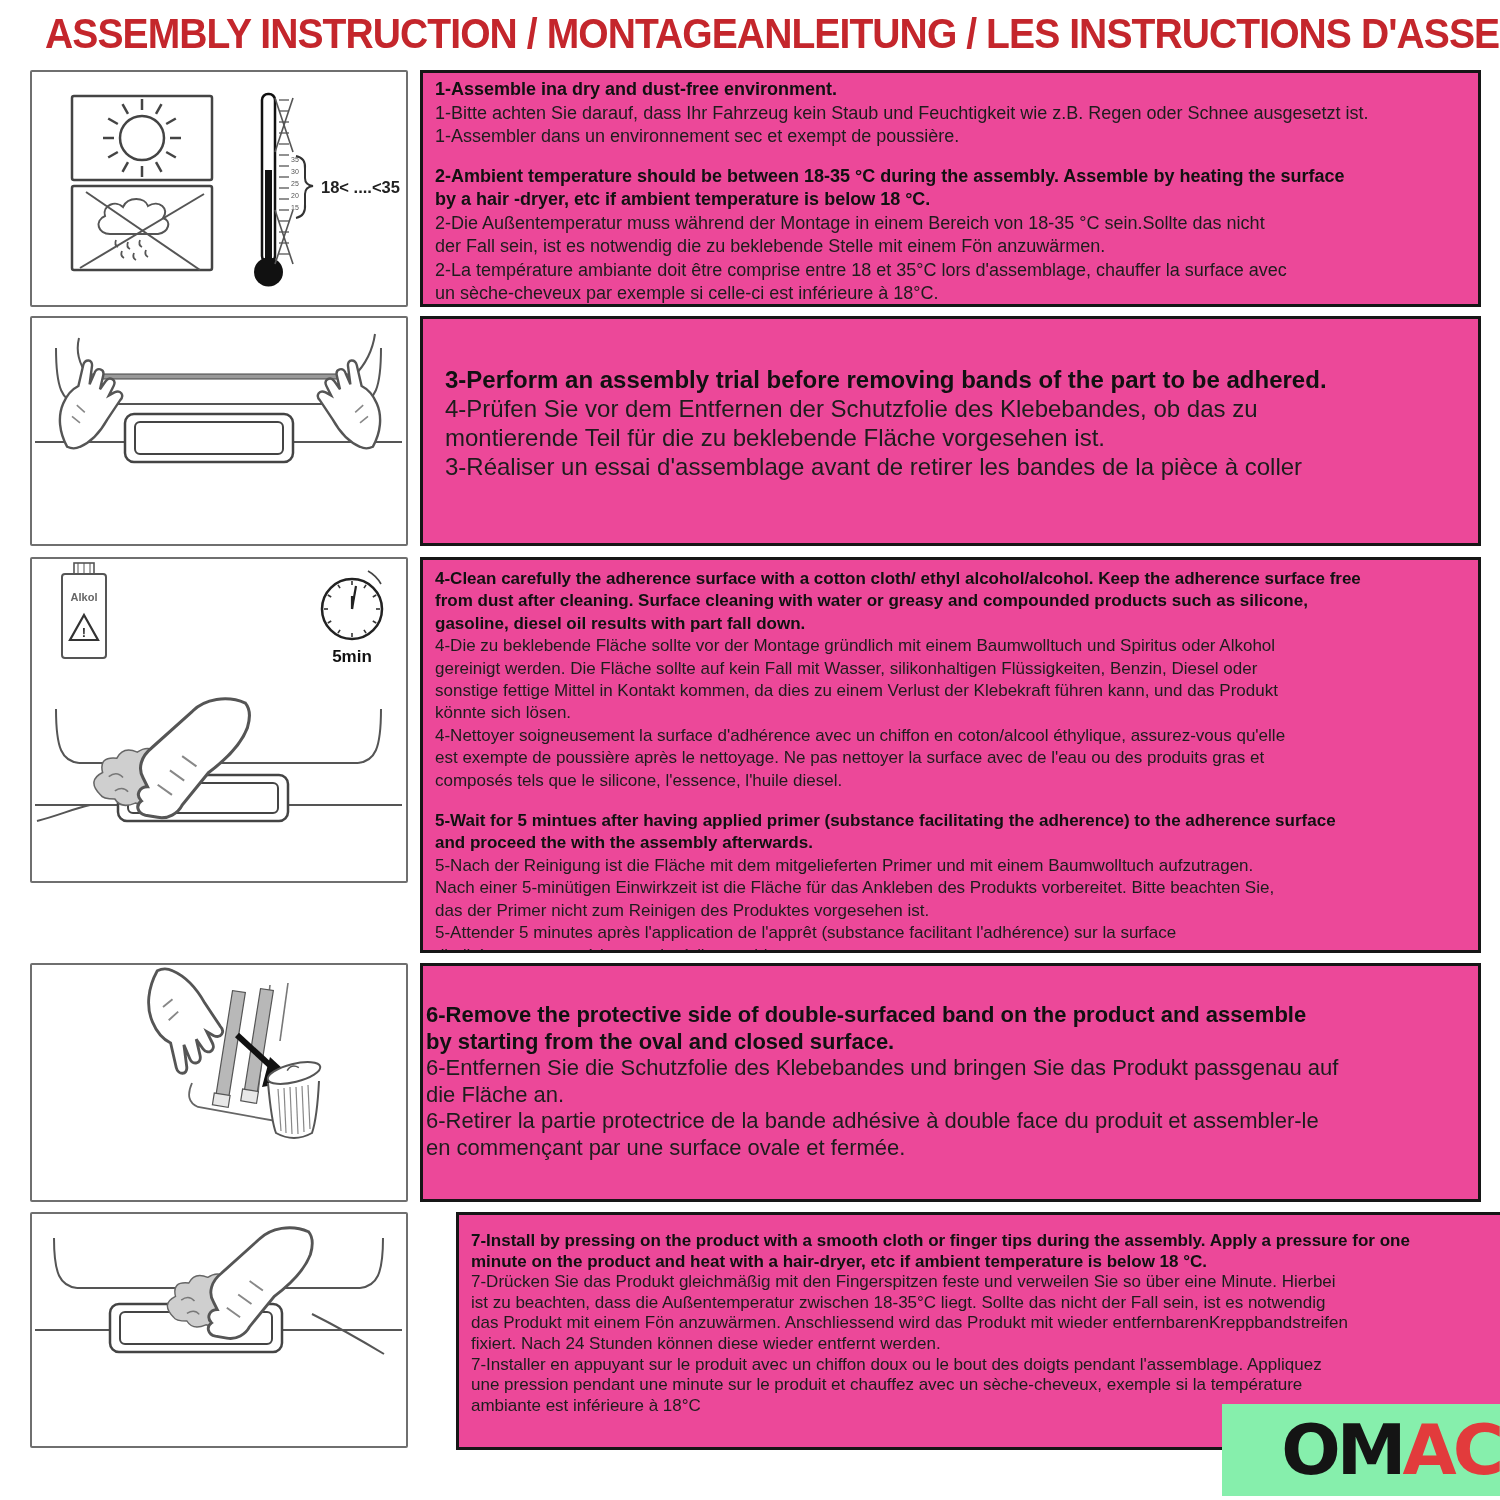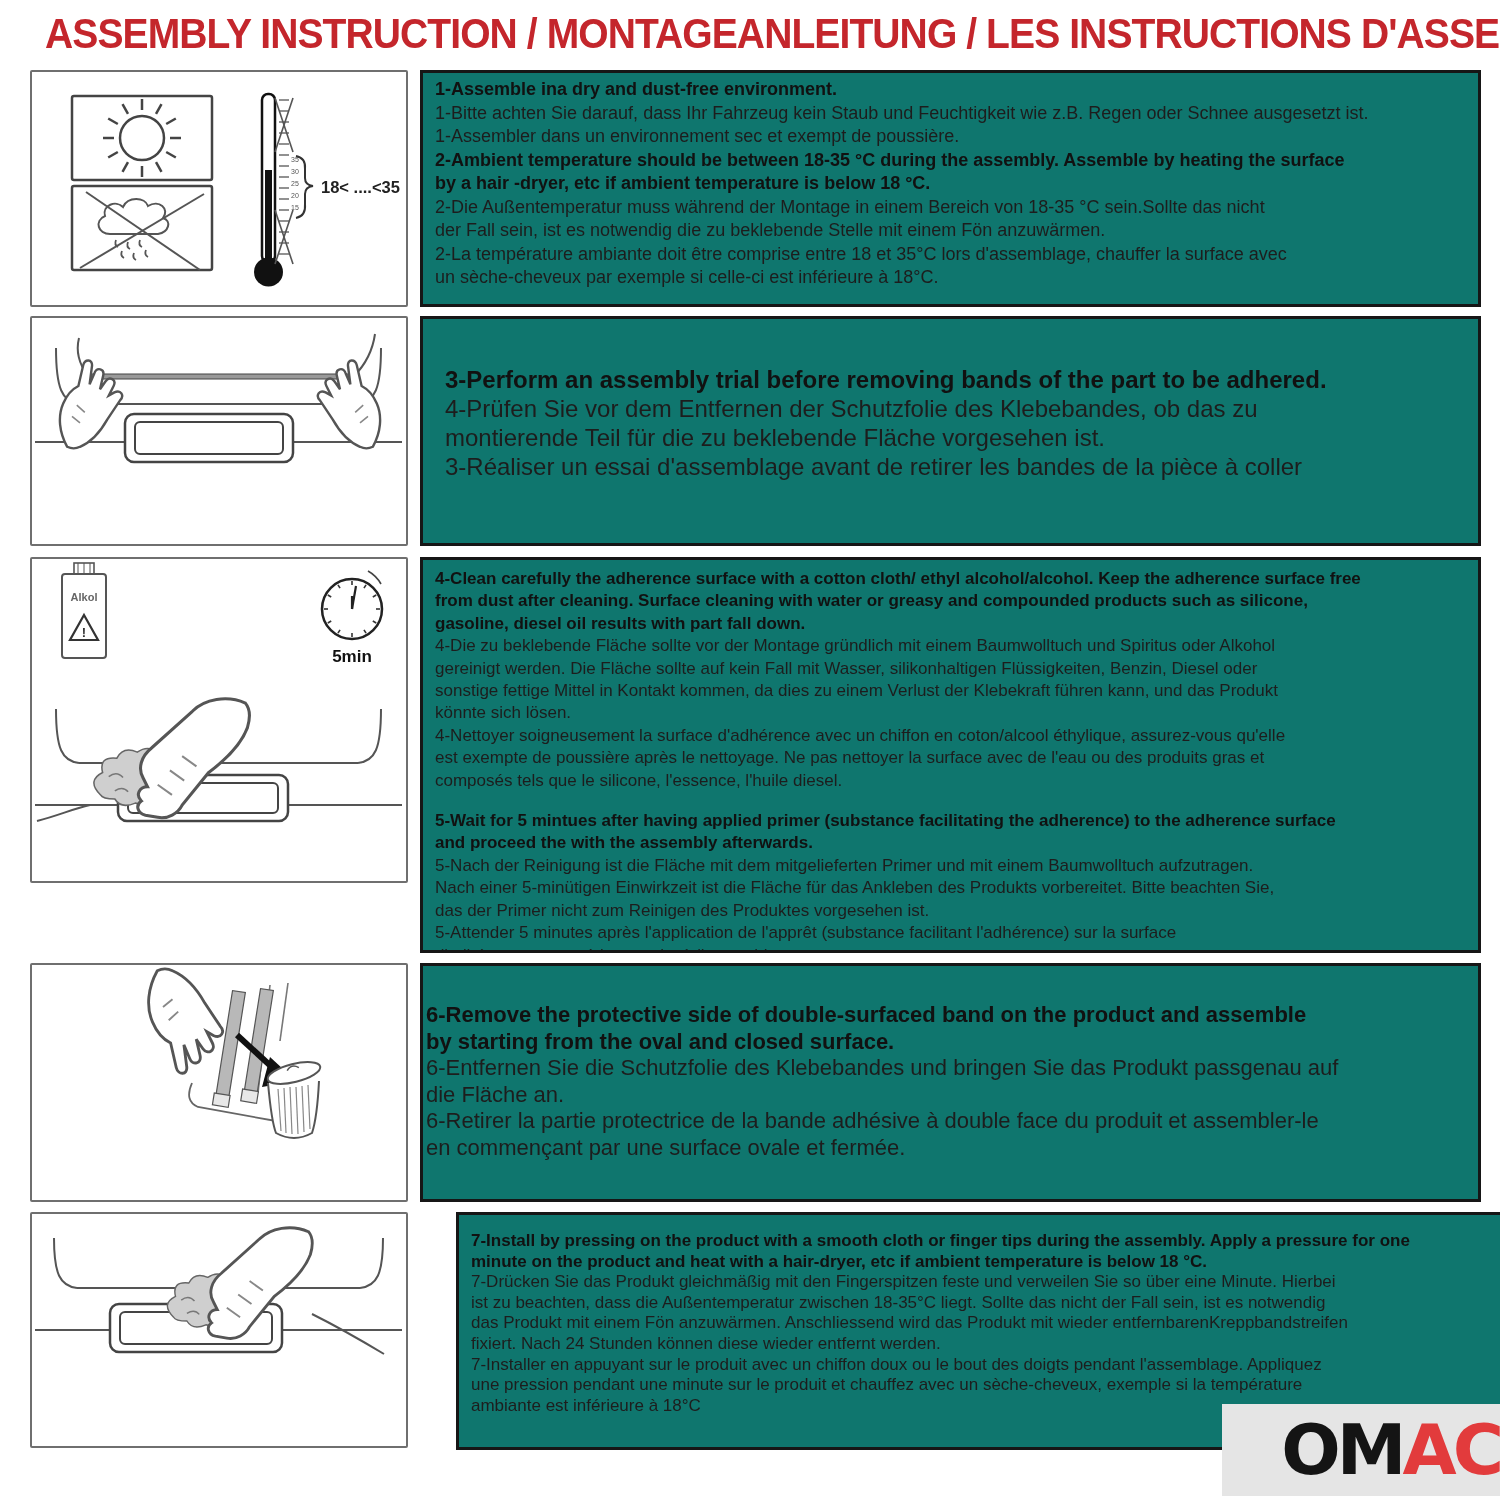--- a/index.html
+++ b/index.html
@@ -5,48 +5,48 @@
   * { margin:0; padding:0; box-sizing:border-box; }
   html,body { width:1500px; height:1500px; background:#ffffff;
               font-family:"Liberation Sans", sans-serif; }
   .page { position:relative; width:1500px; height:1500px; background:#fff; overflow:hidden; }
 
   .title { position:absolute; left:45px; top:10px; white-space:nowrap;
            font-size:42px; font-weight:800; letter-spacing:-1px; color:#c4262c;
            transform:scaleX(.93); transform-origin:left center; }
 
   .fig { position:absolute; background:#fff; border:2.5px solid #6f6f6f; border-radius:2px; }
-  .txt { position:absolute; background:#0f766e; border:3px solid #161616; overflow:hidden; color:#1d1d1d; }
+  .txt { position:absolute; background:#ec4899; border:3px solid #161616; overflow:hidden; color:#1d1d1d; }
   .p   { white-space:pre-line; }
   .b   { font-weight:bold; color:#111; }
 
   .fig1 { left:30px;  top:70px;   width:378px;  height:237px; }
   .txt1 { left:420px; top:70px;   width:1061px; height:237px; padding:5px 10px 0 12px;
           font-size:18px; line-height:23.5px; }
-  .txt1 .g { }
+  .txt1 .g { margin-top:16px; }
 
   .fig2 { left:30px;  top:316px;  width:378px;  height:230px; }
   .txt2 { left:420px; top:316px;  width:1061px; height:230px; padding:46px 10px 0 22px;
           font-size:24px; line-height:29px; }
 
   .fig3 { left:30px;  top:557px;  width:378px;  height:326px; }
   .txt3 { left:420px; top:557px;  width:1061px; height:396px; padding:8px 20px 0 12px;
           font-size:17px; line-height:22.4px; }
   .txt3 .g { margin-top:18px; }
 
   .fig4 { left:30px;  top:963px;  width:378px;  height:239px; }
   .txt4 { left:420px; top:963px;  width:1061px; height:239px; padding:36px 10px 0 3px;
           font-size:22px; line-height:26.5px; }
 
   .fig5 { left:30px;  top:1212px; width:378px;  height:236px; }
   .txt5 { left:420px; top:1212px; width:1061px; height:238px; padding:16px 10px 0 12px;
           font-size:17px; line-height:20.6px;margin-left:36px; }
 
   .logo { position:absolute; left:1222px; top:1404px; width:278px; height:92px;
-          background:#e5e5e5; display:flex; align-items:center; justify-content:flex-end;
+          background:#86efac; display:flex; align-items:center; justify-content:flex-end;
           font-family:"DejaVu Sans", sans-serif; font-weight:900; font-size:70px;
           letter-spacing:-4px; line-height:1; }
   .logo .k { color:#141414; }
   .logo .r { color:#e23b3c; }
 
   svg { display:block; }
   .defs { position:absolute; width:0; height:0; }
   text { font-family:"Liberation Sans", sans-serif; }
 </style>
 </head>

